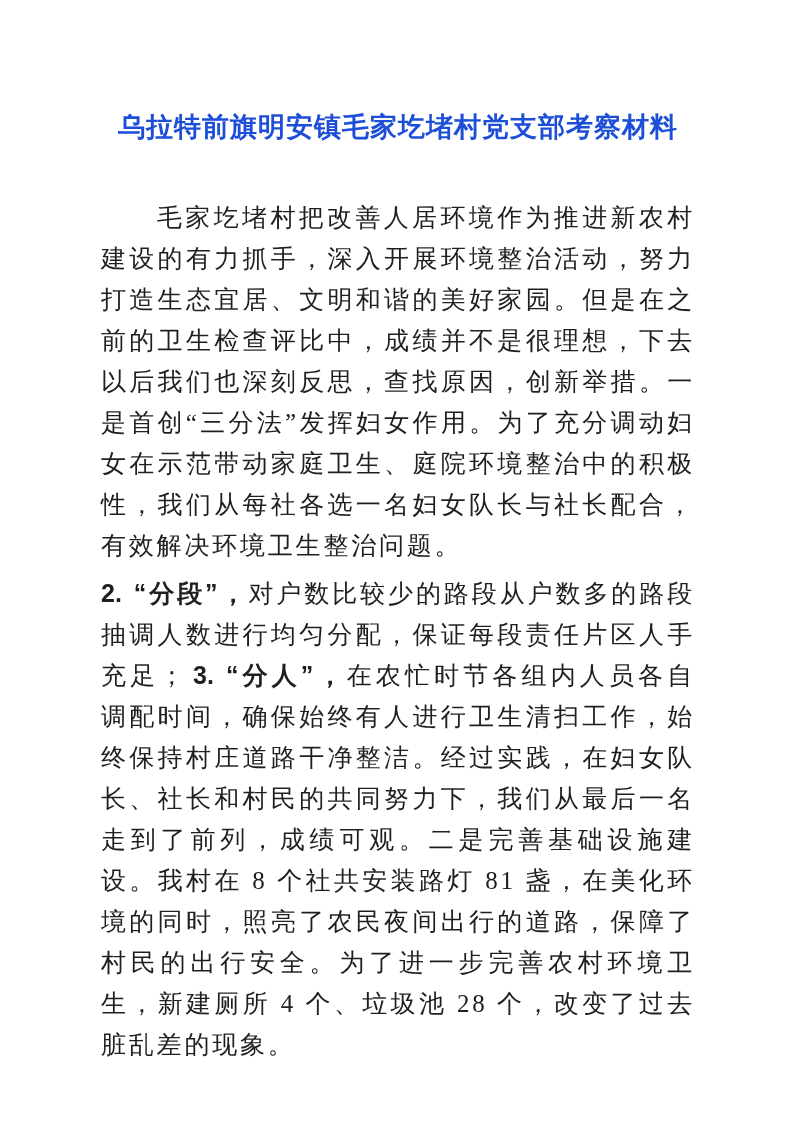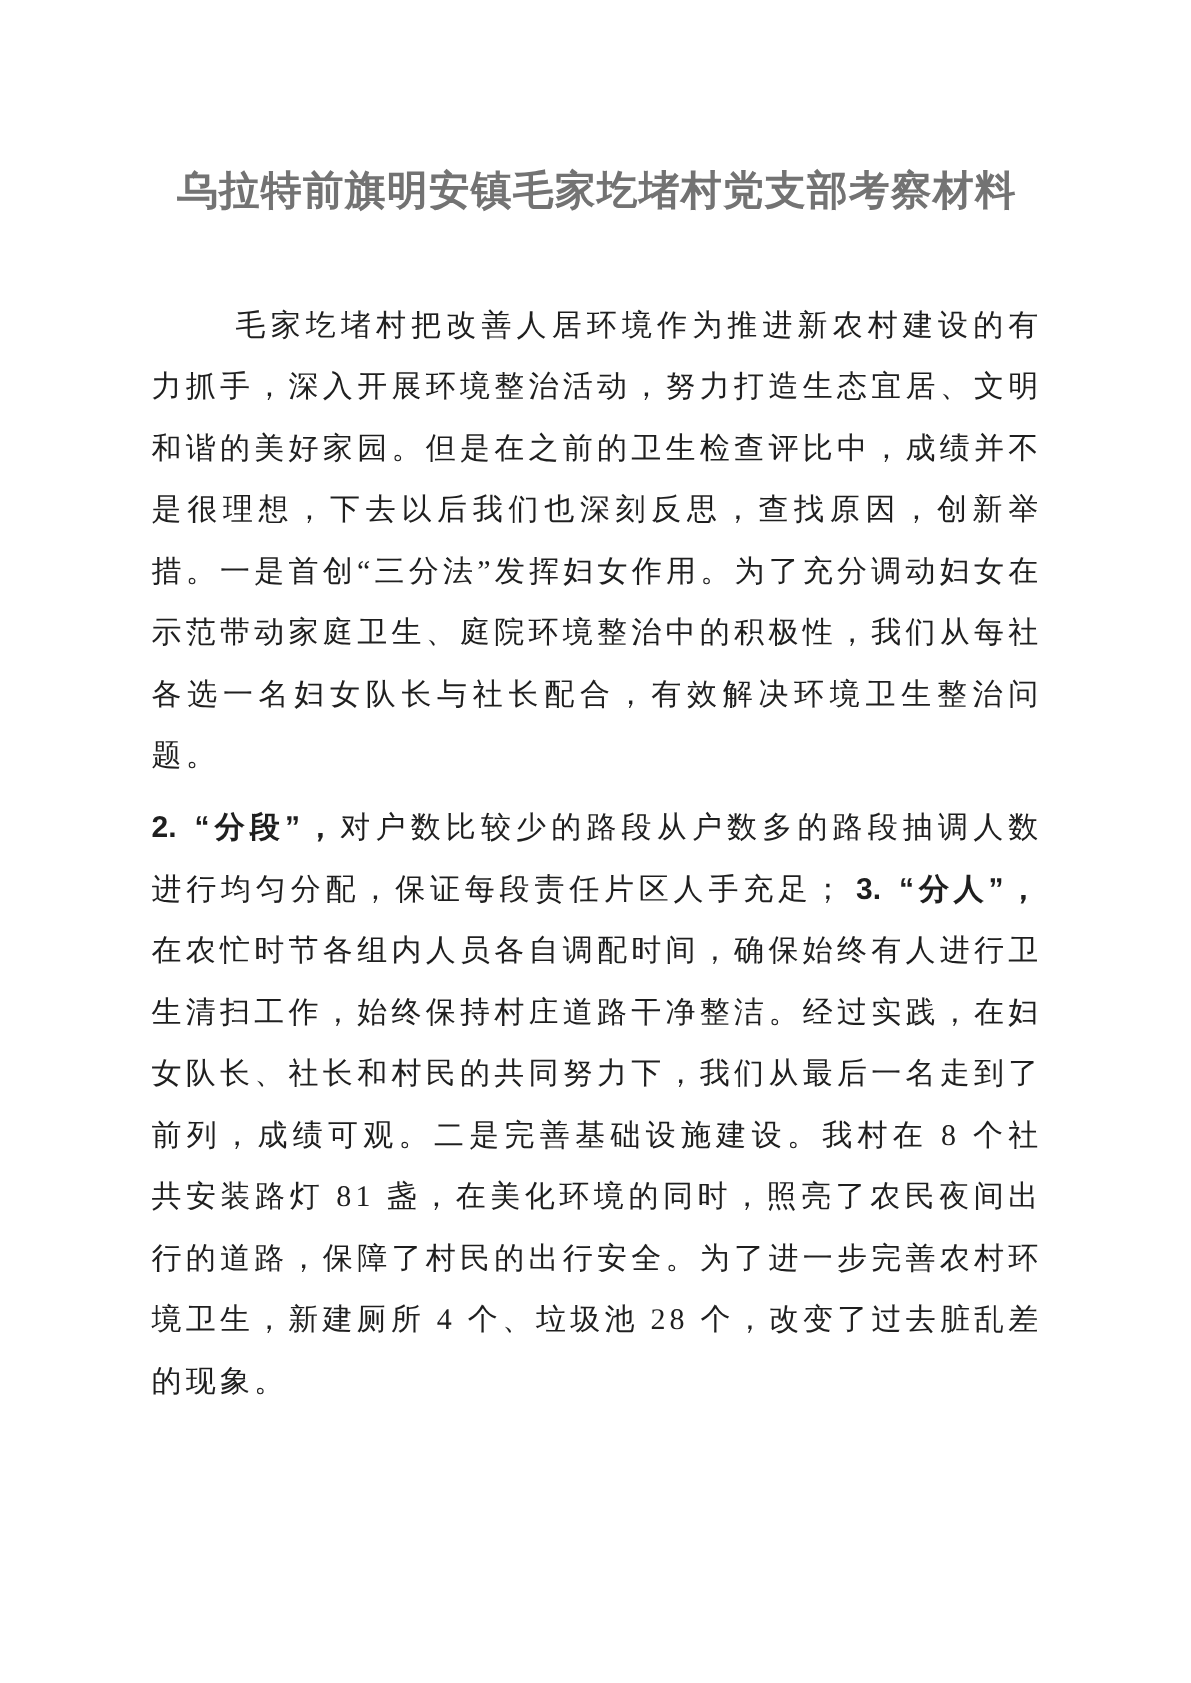--- a/index.html
+++ b/index.html
@@ -22,25 +22,25 @@
   }
   .doc-title {
     margin: 0;
     padding-top: 110px;
     text-align: center;
     font-family: "Liberation Sans", "DejaVu Sans", sans-serif;
     font-weight: 700;
     font-size: 27px;
     line-height: 34px;
     letter-spacing: 1px;
-    color: #737373;
+    color: #1d4ed8;
   }
   .para {
     margin: 0;
-    font-size: 20px;
+    font-size: 25px;
     line-height: 41px;
     letter-spacing: 2.8px;
     text-align: justify;
     text-justify: inter-character;
   }
   .para.first-para {
     margin-top: 53px;
     text-indent: 56px;
   }
   .para.list-item {

